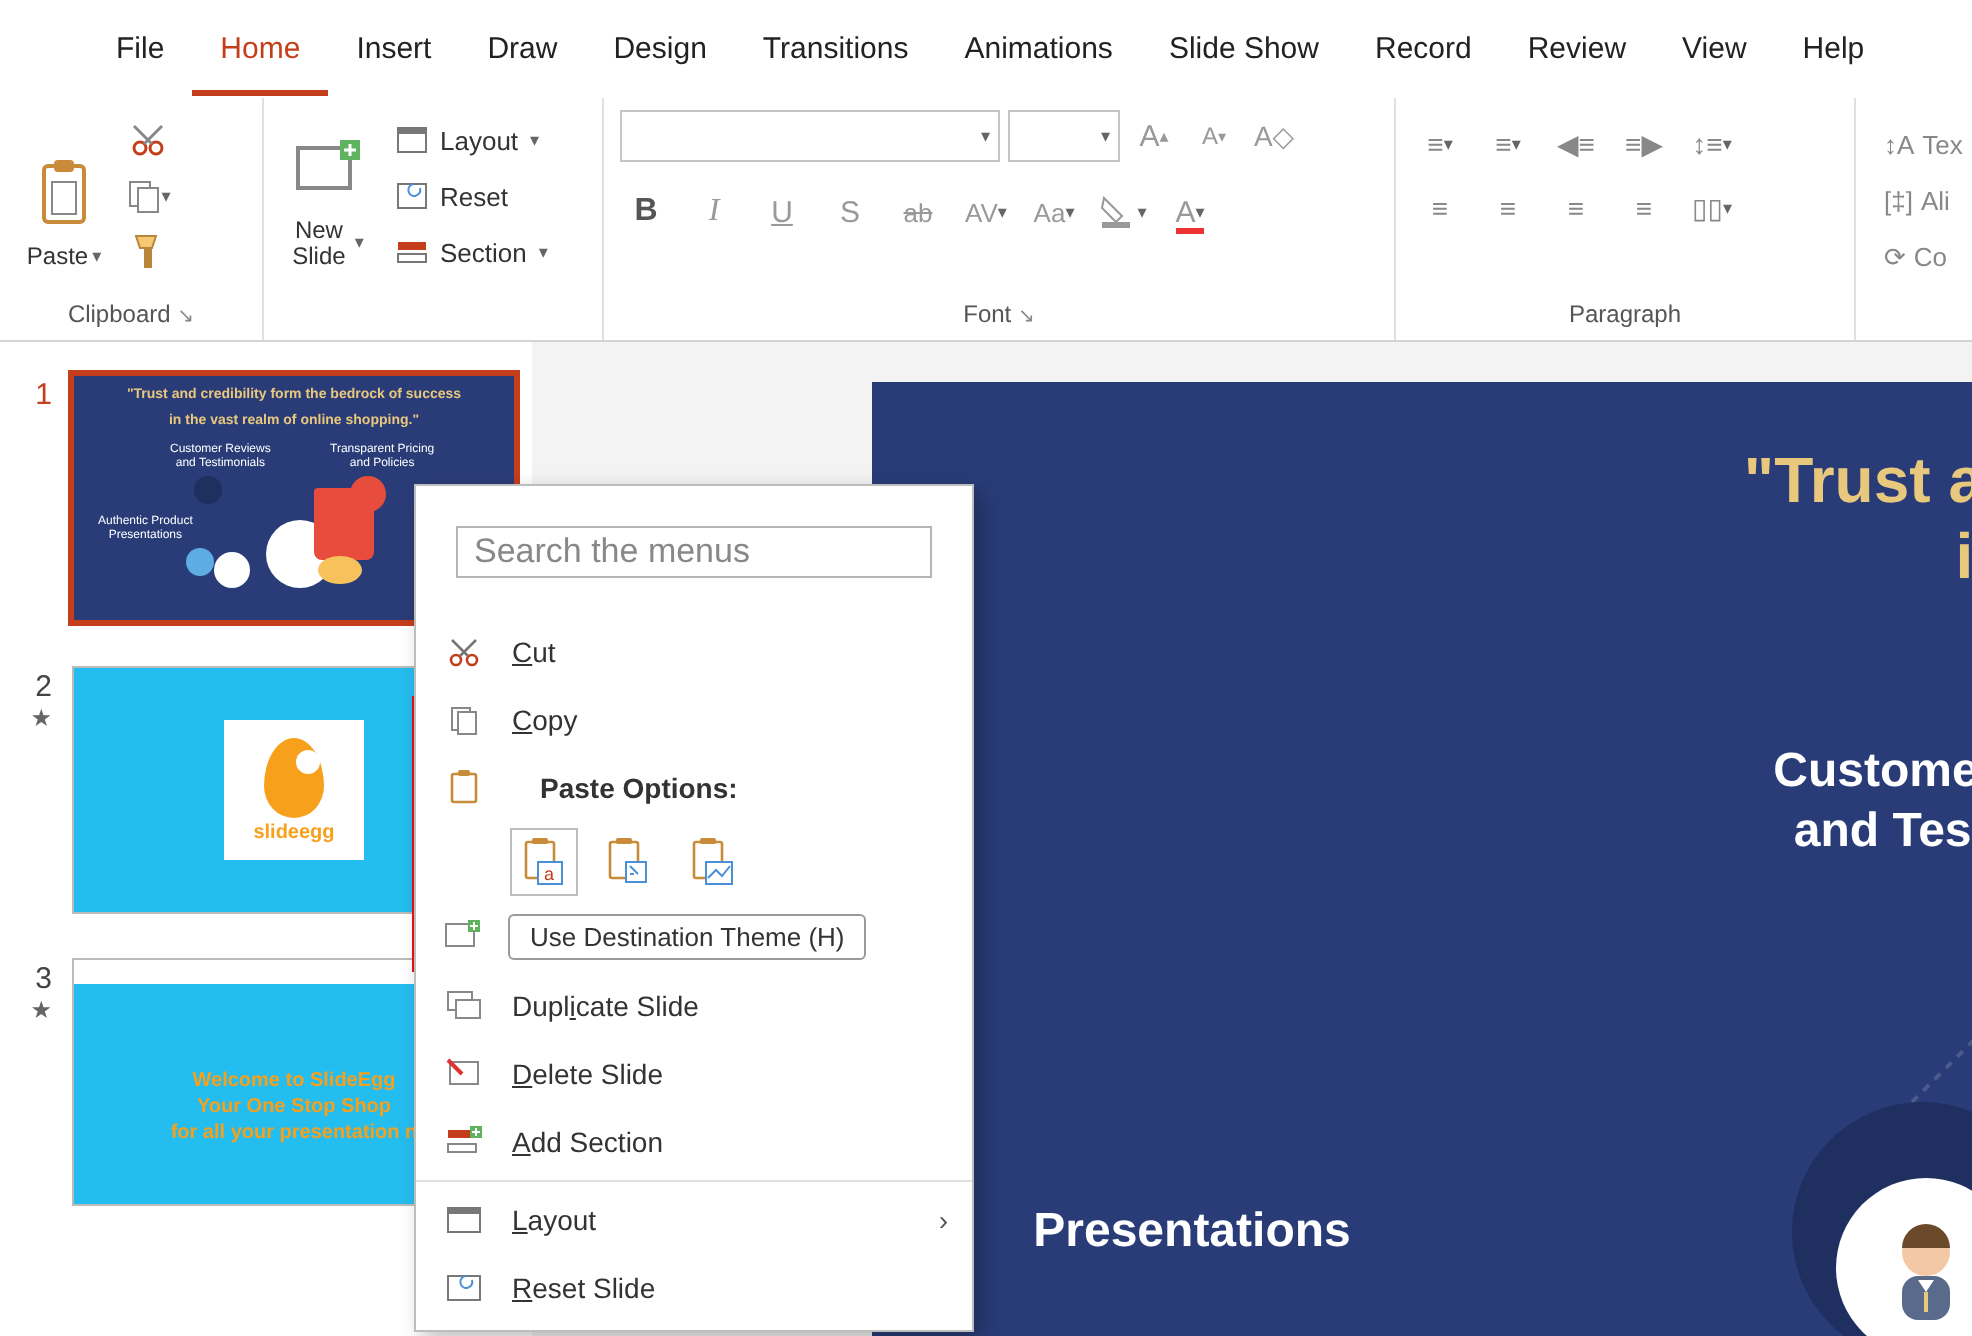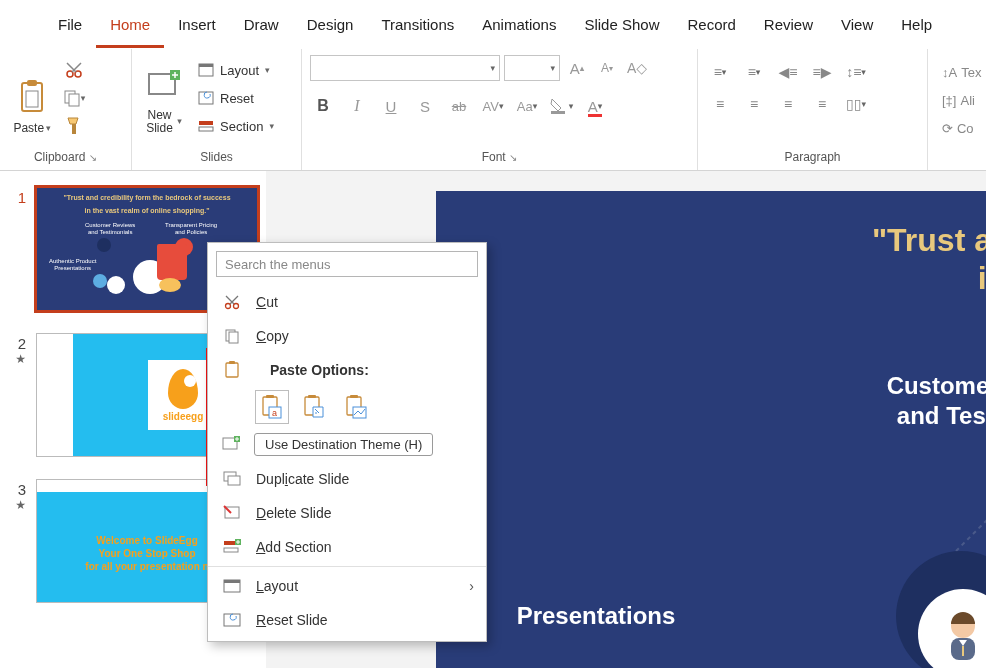--- a/index.html
+++ b/index.html
@@ -58,32 +58,32 @@
 .bubble { position:absolute; width:130px; height:130px; border-radius:50%; background:#1e2f60; bottom:-10px; right:110px; }
 .avatar-circle { position:absolute; bottom:-20px; right:150px; width:90px; height:90px; border-radius:50%; background:#fff; display:flex; align-items:center; justify-content:center; }
 
 
 .t1-bg { background:#2a3c78; width:100%; height:100%; position:relative; }
 .t1-title { color:#e8c87d; font-size:7px; text-align:center; padding-top:6px; font-weight:bold; }
 .t1-txt { color:#fff; font-size:6px; position:absolute; text-align:center; line-height:1.1; }
 .t1-circle { position:absolute; border-radius:50%; }
 
 
-.t2-bg { background:#24bdef; width:100%; height:100%; display:flex; align-items:center; justify-content:center;margin-left:36px; }
+.t2-bg { background:#24bdef; width:100%; height:100%; display:flex; align-items:center; justify-content:center; }
 .t2-logo-box { background:#fff; width:70px; height:70px; display:flex; flex-direction:column; align-items:center; justify-content:center; }
 .t2-egg { width:30px; height:40px; background:#f7a01b; border-radius:50% 50% 50% 50% / 60% 60% 40% 40%; position:relative; }
 .t2-egg::after { content:""; position:absolute; right:2px; top:6px; width:12px; height:12px; background:#fff; border-radius:50%; }
 .t2-txt { color:#f7a01b; font-size:10px; font-weight:600; margin-top:2px; }
 
 .t3-bg { background:#24bdef; width:100%; height:100%; display:flex; flex-direction:column; align-items:center; justify-content:center; gap:2px;margin-top:12px; }
 .t3-line { color:#f7a01b; font-size:10px; font-weight:600; }
 
 
 .context-menu { position:absolute; left:207px; top:242px; width:280px; background:#fff; border:1px solid #bdbdbd; box-shadow: 4px 4px 10px rgba(0,0,0,.25); z-index:50; padding-bottom:4px; }
-.cm-search { margin:8px; border:1px solid #b5b5b5; height:26px; padding:0 8px; font-size:13px; color:#888; display:flex; align-items:center; }
+.cm-search { margin:20px; border:1px solid #b5b5b5; height:26px; padding:0 8px; font-size:17px; color:#888; display:flex; align-items:center; }
 .cm-item { display:flex; align-items:center; gap:14px; padding: 7px 12px 7px 14px; font-size:14px; cursor:pointer; }
 .cm-item .cm-icon { width:20px; height:20px; display:flex; align-items:center; justify-content:center; color:#555; }
 .cm-sep { height:1px; background:#e0e0e0; margin:2px 0; }
 .cm-paste-label { font-weight:600; color:#333; }
 .cm-paste-icons { display:flex; gap:10px; padding: 4px 0 8px 48px; }
 .cm-paste-icons .pbox { width:32px; height:32px; display:flex; align-items:center; justify-content:center; cursor:pointer; }
 .cm-paste-icons .pbox.first { outline:1px solid #bdbdbd; }
 .cm-tooltip { display:inline-block; border:1px solid #9a9a9a; background:#fff; padding:3px 10px; border-radius:3px; font-size:13px; margin-left:48px; margin-top:2px; }
 .cm-arrow { margin-left:auto; color:#555; }
 .red-box { position:absolute; border:4px solid #e11; pointer-events:none; }
@@ -187,21 +187,20 @@
         <div class="ribbon-text-btn">
           <svg width="16" height="14" viewBox="0 0 16 14">
               <rect x="1" y="2" width="14" height="4" fill="#c43e1c"></rect>
               <rect x="1" y="8" width="14" height="4" fill="none" stroke="#777"></rect>
             </svg>
           <span>Section</span>
             <span class="dd">▾</span>
         </div>
       </div>
     </div>
-    <div class="ribbon-group-label">Slides</div>
   </div>
 
   <div class="ribbon-group" style="width:396px;">
     <div style="flex:1;">
       <div class="font-group-row1">
         <div class="font-combo font-name">
             <span style="margin-left:auto" class="dd">▾</span>
           </div>
         <div class="font-combo font-size">
             <span style="margin-left:auto" class="dd">▾</span>

